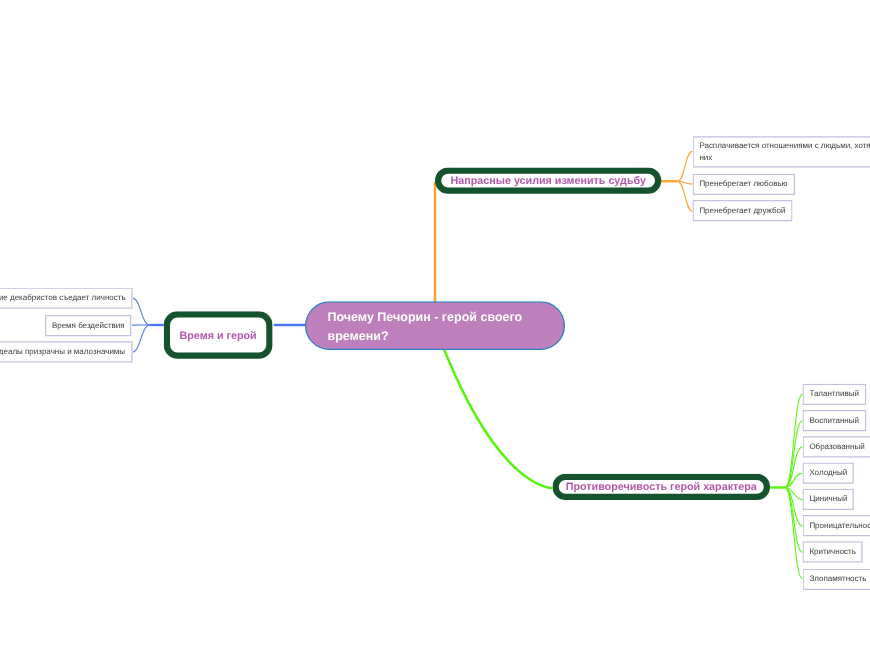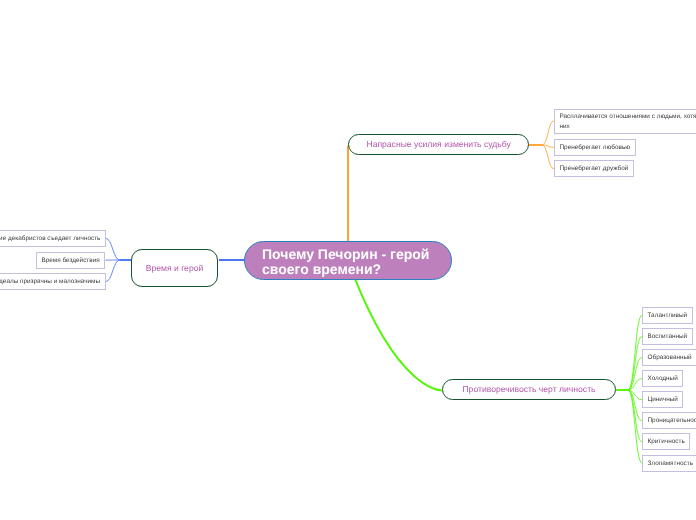--- a/index.html
+++ b/index.html
@@ -3,24 +3,24 @@
 <meta charset="utf-8">
 <style>
   html,body{margin:0;padding:0;background:#ffffff;}
   body{width:696px;height:520px;overflow:hidden;position:relative;
        font-family:"Liberation Sans",sans-serif;
        -webkit-font-smoothing:antialiased;text-rendering:geometricPrecision;}
   #canvas{position:absolute;left:0;top:0;width:696px;height:520px;background:#fff;}
   svg.links{position:absolute;left:0;top:0;width:696px;height:520px;overflow:visible;}
   .node{position:absolute;box-sizing:border-box;white-space:nowrap;will-change:transform;}
   .root{background:#bd80bc;border:1.5px solid #2a7fc2;border-radius:20px;
-        color:#ffffff;font-weight:bold;font-size:14px;line-height:15px;
+        color:#ffffff;font-weight:bold;font-size:10px;line-height:15px;
         padding:5px 17px;white-space:normal;}
-  .branch{background:#ffffff;border:1px solid #14532d;border-radius:11px;
-          font-weight:normal;font-size:8.6px;line-height:11px;
+  .branch{background:#ffffff;border:5px solid #14532d;border-radius:11px;
+          font-weight:bold;font-size:8.6px;line-height:11px;
           display:flex;align-items:center;justify-content:center;
           color:#b558ac;}
   .leaf{background:#ffffff;border:1px solid #c3bfe0;color:#3c3c3c;
         font-size:6.4px;line-height:10px;box-sizing:border-box;
         padding:3px 4.5px 3px 4.5px;}
   .leaf.wrap{white-space:normal;line-height:10.2px;padding-top:2px;}
 </style>
 </head>
 <body>
 
@@ -49,21 +49,21 @@
         <path d="M628,390 C635,390 635,420.8 642,420.8" stroke="#55f50a" stroke-width="0.85" fill="none"></path>
         <path d="M628,390 C635,390 635,441.9 642,441.9" stroke="#55f50a" stroke-width="0.85" fill="none"></path>
         <path d="M628,390 C635,390 635,463 642,463" stroke="#55f50a" stroke-width="0.85" fill="none"></path>
       </g>
   </svg>
 
   <div class="node root" style="left:244px;top:241px;width:208px;height:39px;">Почему Печорин - герой своего времени?</div>
 
   <div class="node branch" style="left:131px;top:248.9px;width:87px;height:38px;">Время и герой</div>
   <div class="node branch" style="left:347.9px;top:133.7px;width:181.2px;height:21.3px;">Напрасные усилия изменить судьбу</div>
-  <div class="node branch" style="left:442px;top:379.1px;width:174px;height:21.3px;">Противоречивость черт личность</div>
+  <div class="node branch" style="left:442px;top:379.1px;width:174px;height:21.3px;">Противоречивость герой характера</div>
 <div class="node leaf" style="top: 229.8px; height: 17px; left: -33.4531px;">Поражение декабристов съедает личность</div>
     <div class="node leaf" style="top: 251.6px; height: 17px; left: 36.2969px;">Время бездействия</div>
     <div class="node leaf" style="top: 273.2px; height: 17px; left: -11.0781px;">Идеалы призрачны и малозначимы</div>
     <div class="node leaf wrap" style="top: 108.7px; height: 24.5px; width: 154px; left: 554px;">Расплачивается отношениями с людьми, хотя них</div>
     <div class="node leaf" style="top: 138.8px; height: 17px; left: 554px;">Пренебрегает любовью</div>
     <div class="node leaf" style="top: 160.4px; height: 17px; left: 554px;">Пренебрегает дружбой</div>
     <div class="node leaf" style="top: 306.8px; height: 17px; left: 642px;">Талантливый</div>
     <div class="node leaf" style="top: 327.9px; height: 17px; left: 642px;">Воспитанный</div>
     <div class="node leaf" style="top: 349px; height: 17px; left: 642px;">Образованный</div>
     <div class="node leaf" style="top: 370.1px; height: 17px; left: 642px;">Холодный</div>

